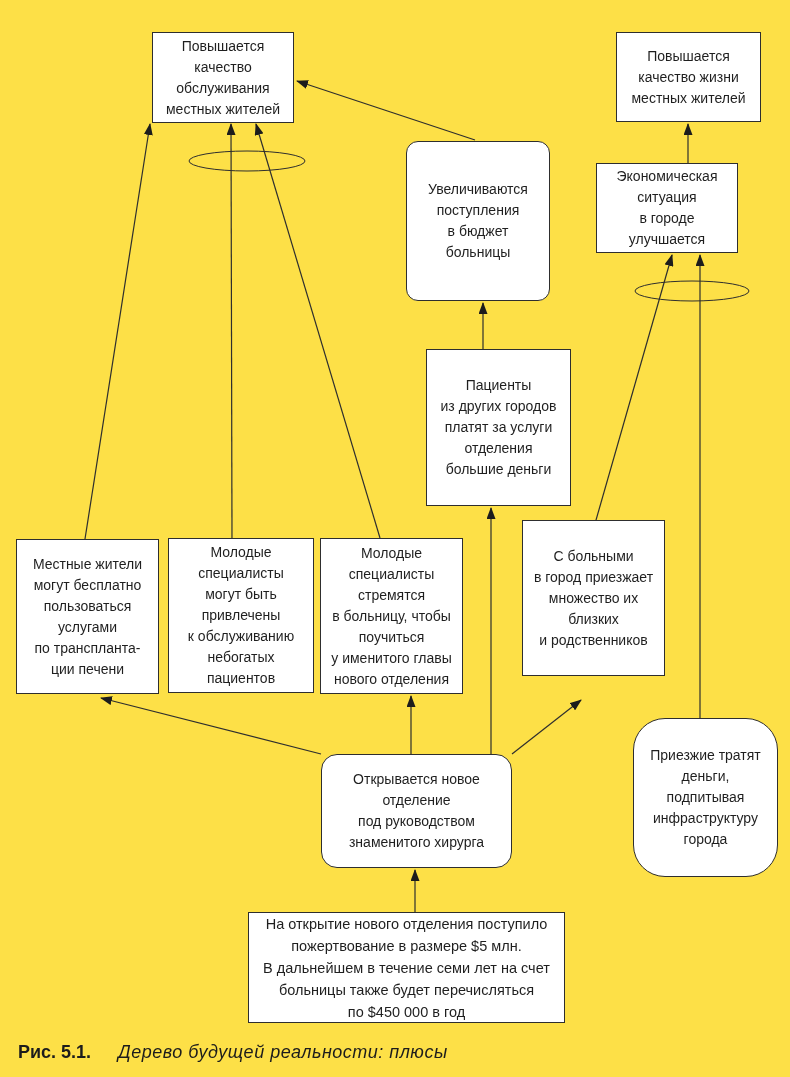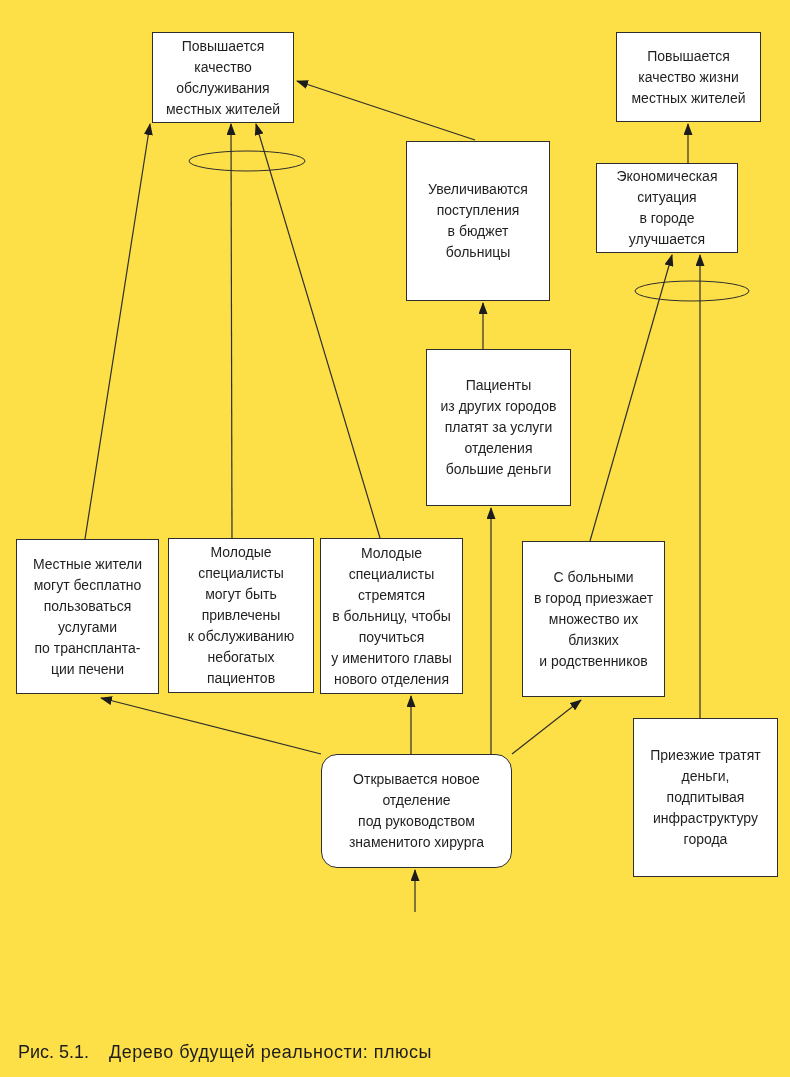--- a/index.html
+++ b/index.html
@@ -47,26 +47,27 @@
     position: absolute;
     left: 18px;
     top: 1040px;
     z-index: 2;
     font-size: 18px;
     line-height: 24px;
     color: #1c1c1c;
     white-space: nowrap;
   }
   .caption .cap-label {
-    font-weight: normal;
+    font-weight: bold;
     font-style: normal;
-    margin-right: 20px;
+    margin-right: 27px;
     text-align: center;
   }
   .caption .cap-title {
+    font-style: italic;
     letter-spacing: 0.5px;
   }
 </style>
 </head>
 <body>
 
 <div class="canvas">
 
   <svg class="connectors" viewBox="0 0 790 1077" xmlns="http://www.w3.org/2000/svg">
     <defs>
@@ -97,21 +98,21 @@
 
   <div class="node" style="left:152px; top:32px;  width:142px; height:91px;">Повышается
 качество
 обслуживания
 местных жителей</div>
 
   <div class="node" style="left:616px; top:32px;  width:145px; height:90px;">Повышается
 качество жизни
 местных жителей</div>
 
-  <div class="node" style="left:406px; top:141px; width:144px; height:160px;">Увеличиваются
+  <div class="node" style="left:406px; top:141px; width:144px; height:160px;border-radius:12px;">Увеличиваются
 поступления
 в бюджет
 больницы</div>
 
   <div class="node" style="left:596px; top:163px; width:142px; height:90px;">Экономическая
 ситуация
 в городе
 улучшается</div>
 
   <div class="node" style="left:409px; top:349px; width:145px; height:157px;margin-left:17px;">Пациенты
@@ -136,35 +137,40 @@
 пациентов</div>
 
   <div class="node" style="left:320px; top:538px; width:143px; height:156px;">Молодые
 специалисты
 стремятся
 в больницу, чтобы
 поучиться
 у именитого главы
 нового отделения</div>
 
-  <div class="node" style="left:522px; top:541px; width:143px; height:156px;">С больными
+  <div class="node" style="left:522px; top:520px; width:143px; height:156px;">С больными
 в город приезжает
 множество их
 близких
 и родственников</div>
 
-  <div class="node" style="left:633px; top:718px; width:145px; height:159px;">Приезжие тратят
+  <div class="node" style="left:633px; top:718px; width:145px; height:159px;border-radius:32px;">Приезжие тратят
 деньги,
 подпитывая
 инфраструктуру
 города</div>
 
   <div class="node" style="left:321px; top:754px; width:191px; height:114px;border-radius:16px;">Открывается новое
 отделение
 под руководством
 знаменитого хирурга</div>
 
+  <div class="node big" style="left:248px; top:912px; width:317px; height:111px;">На открытие нового отделения поступило
+пожертвование в размере $5 млн.
+В дальнейшем в течение семи лет на счет
+больницы также будет перечисляться
+по $450 000 в год</div>
 
   <div class="caption">
     <span class="cap-label">Рис. 5.1.</span><span class="cap-title">Дерево будущей реальности: плюсы</span>
   </div>
 
 </div>
 
 </body></html>

